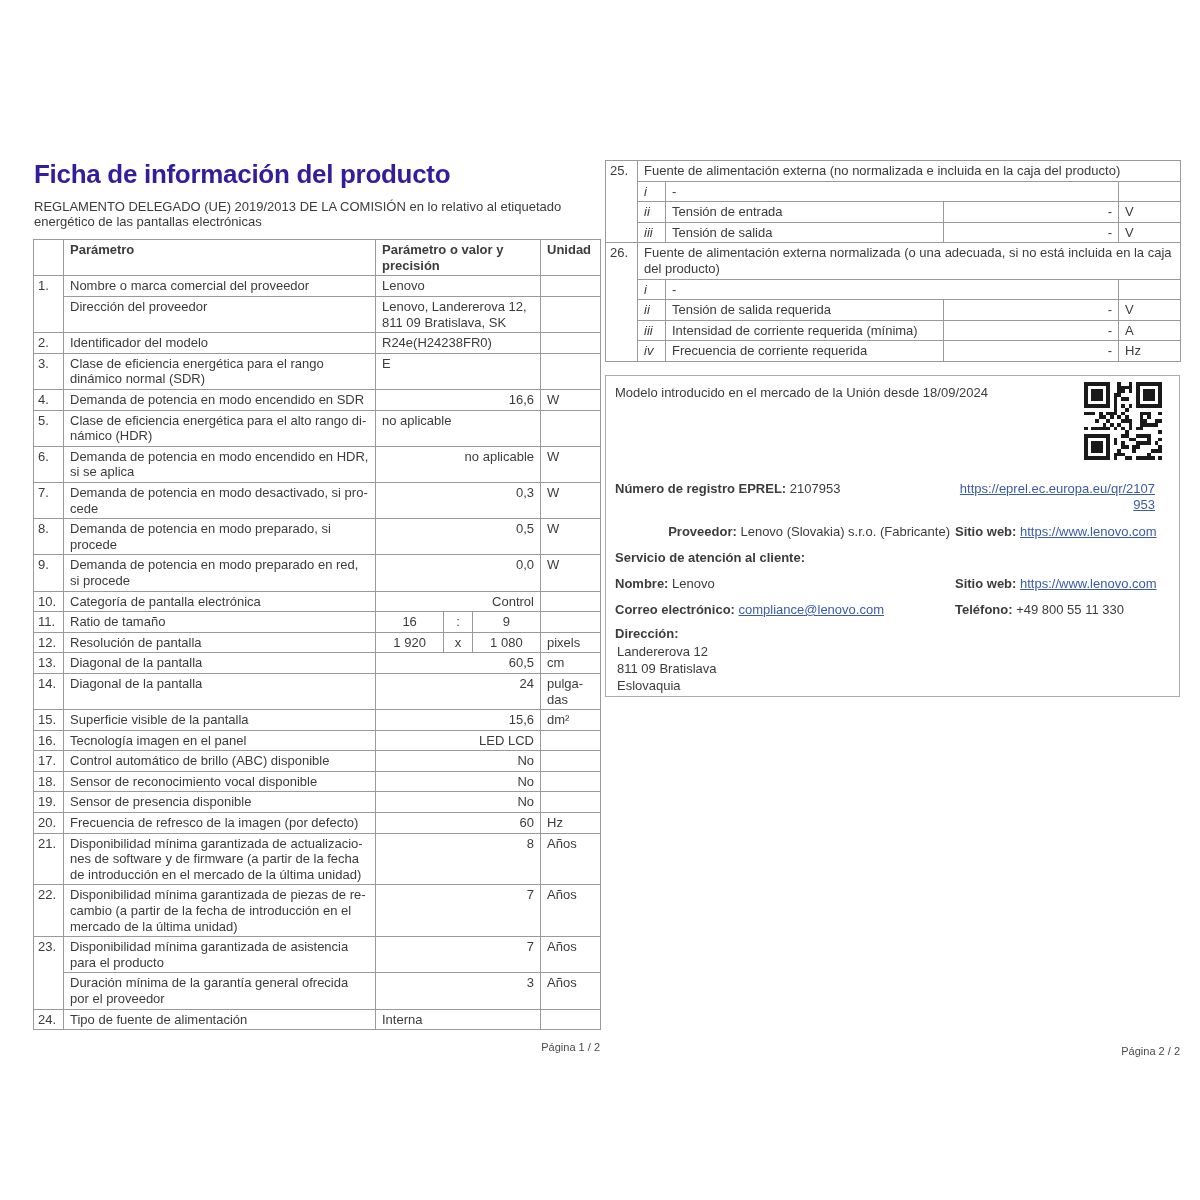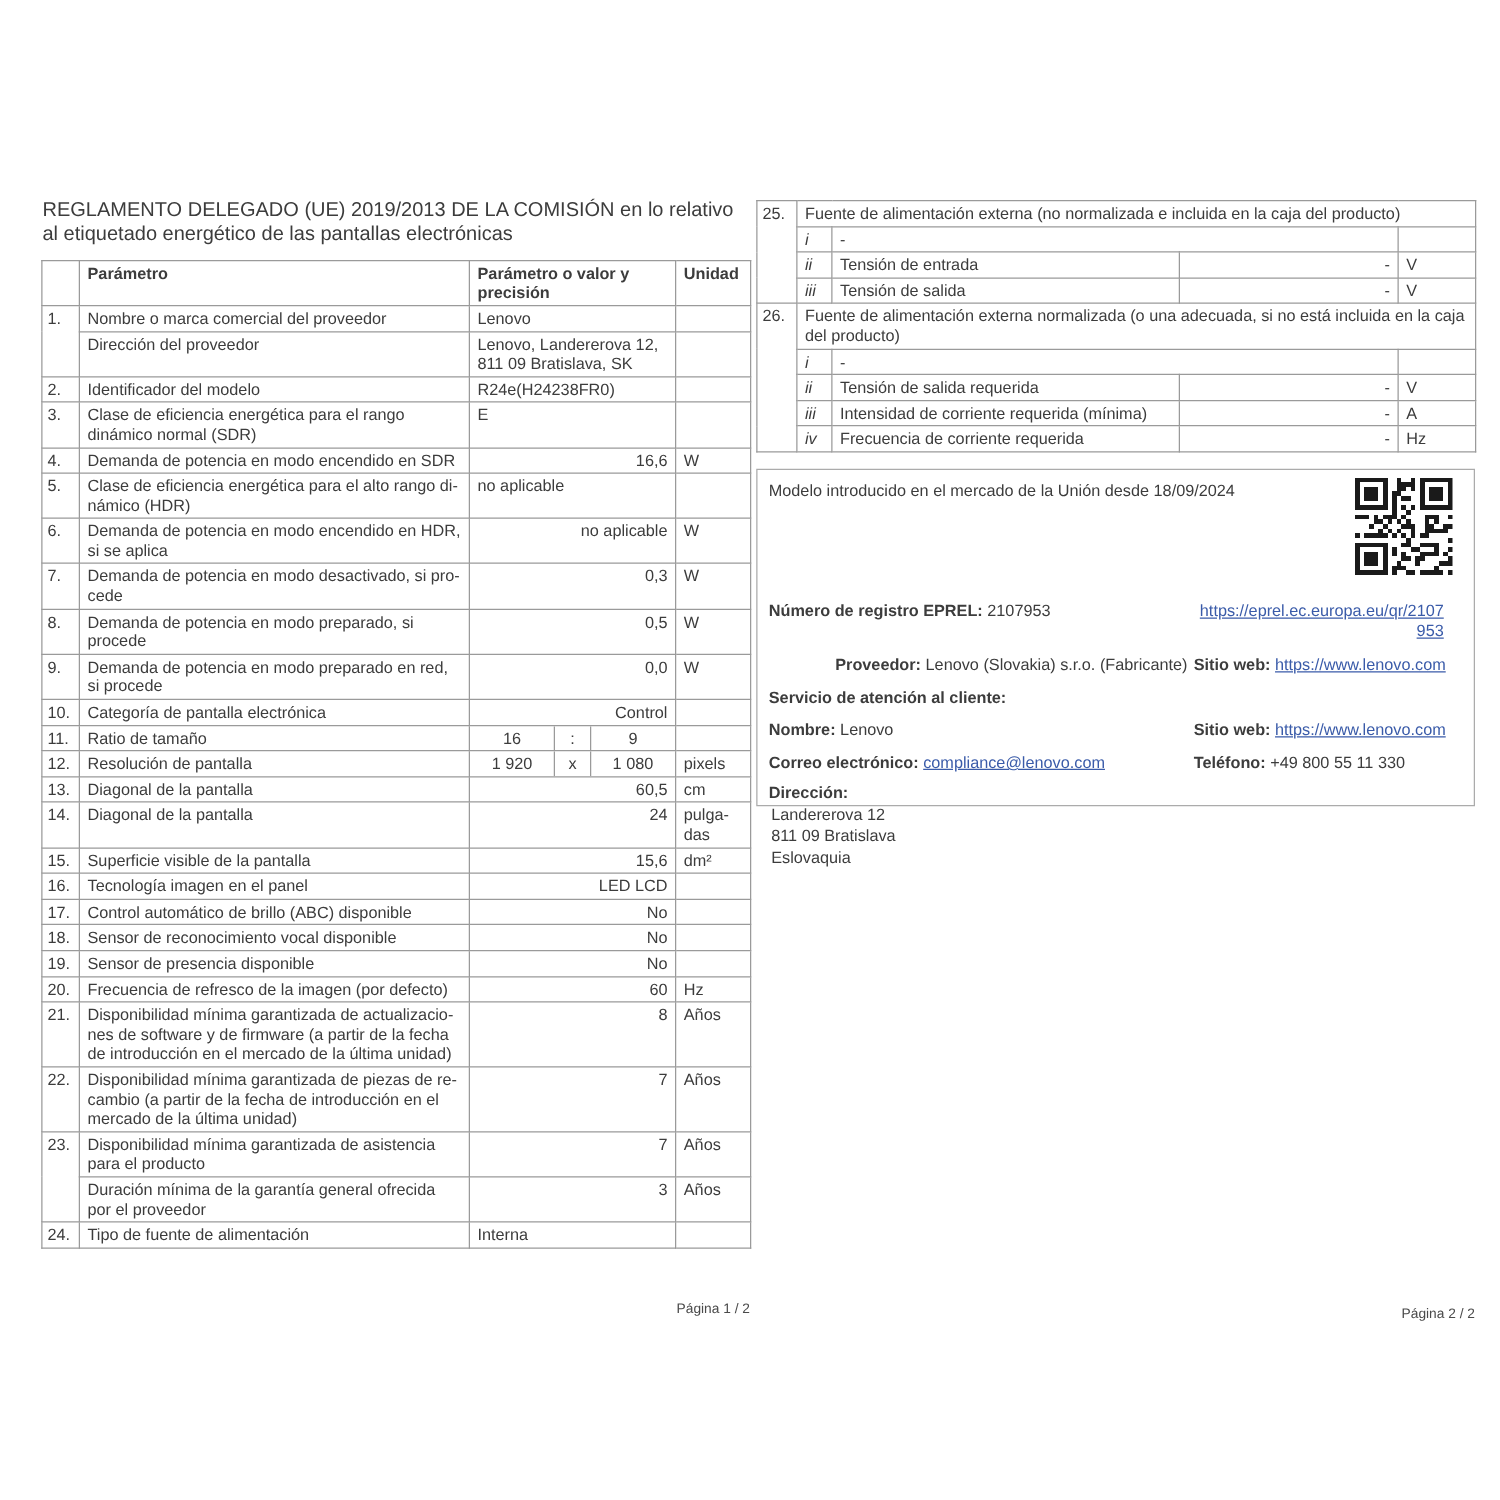--- a/index.html
+++ b/index.html
@@ -7,34 +7,34 @@
   }
   html,body{margin:0;padding:0;}
   body{
     width:1200px;height:1200px;background:#ffffff;position:relative;
     font-family:"Liberation Sans",sans-serif;color:var(--text);
     -webkit-font-smoothing:antialiased;
   }
   .col-left{position:absolute;left:33px;top:160px;width:567px;}
   .col-right{position:absolute;left:605px;top:160px;width:575px;}
   h1.title{color:var(--title);font-size:26px;line-height:1.1;margin:0 0 10px 1px;font-weight:bold;letter-spacing:-0.3px;}
-  .subtitle{font-size:16px;line-height:1.18;margin:0 0 10px 1px;}
+  .subtitle{font-size:13px;line-height:1.18;margin:0 0 10px 1px;}
   table{border-collapse:collapse;table-layout:fixed;font-size:13px;color:var(--text);}
   .t-left{width:567px;border-radius:14px;}
   .t-right{width:575px;}
   td,th{border:1px solid var(--border);padding:2px 6px;vertical-align:top;line-height:1.2;text-align:left;font-weight:normal;overflow:hidden;}
   th{font-weight:bold;}
   td.num,th.num{padding-left:4px;padding-right:20px;}
   td.right{text-align:right;}
   td.splitcell{padding:0;}
   .splitwrap{display:flex;width:100%;align-items:center;}
   .splitwrap span{display:block;text-align:center;padding:2px 2px;flex:0 0 41%;box-sizing:border-box;}
   .splitwrap span.mid{flex:0 0 18%;border-left:1px solid var(--border);border-right:1px solid var(--border);}
   td.letter{font-style:italic;}
-  .info-box{position:relative;margin-top:13px;border:1px solid #ababab;height:270px;font-size:13px;box-sizing:border-box;}
+  .info-box{position:relative;margin-top:13px;border:1px solid #ababab;height:322px;font-size:13px;box-sizing:border-box;}
   .ib{position:absolute;line-height:1.22;}
   .ib-label{font-weight:bold;}
   .link{color:var(--link);text-decoration:underline;cursor:pointer;}
   .r-market{left:9px;top:9px;width:440px;}
   .qr{position:absolute;top:6px;right:17px;width:78px;height:78px;}
   .r-eprel{left:9px;top:105px;}
   .r-eprel-link{left:349px;top:105px;width:200px;word-break:break-all;text-align:right;}
   .r-supplier{left:9px;top:148px;width:335px;text-align:right;}
   .r-website1{left:349px;top:148px;width:218px;}
   .r-service{left:9px;top:174px;}
@@ -47,20 +47,21 @@
   .r-addr1{left:11px;top:285px;}
   .r-addr2{left:11px;top:302px;}
   .footer{position:absolute;font-size:11px;color:var(--footer);text-align:right;margin-top:13px;}
   .f1{left:33px;top:1028px;width:567px;}
   .f2{left:605px;top:1032px;width:575px;}
 </style>
 </head>
 <body>
 
 <div class="col-left">
+  <h1 class="title">Ficha de información del producto</h1>
   <p class="subtitle">REGLAMENTO DELEGADO (UE) 2019/2013 DE LA COMISIÓN en lo relativo al etiquetado energético de las pantallas electrónicas</p>
   <table class="t-left">
     <colgroup>
         <col style="width:30px">
         <col style="width:312px">
         <col style="width:165px">
         <col style="width:60px">
       </colgroup>
     <thead>
       <tr>

